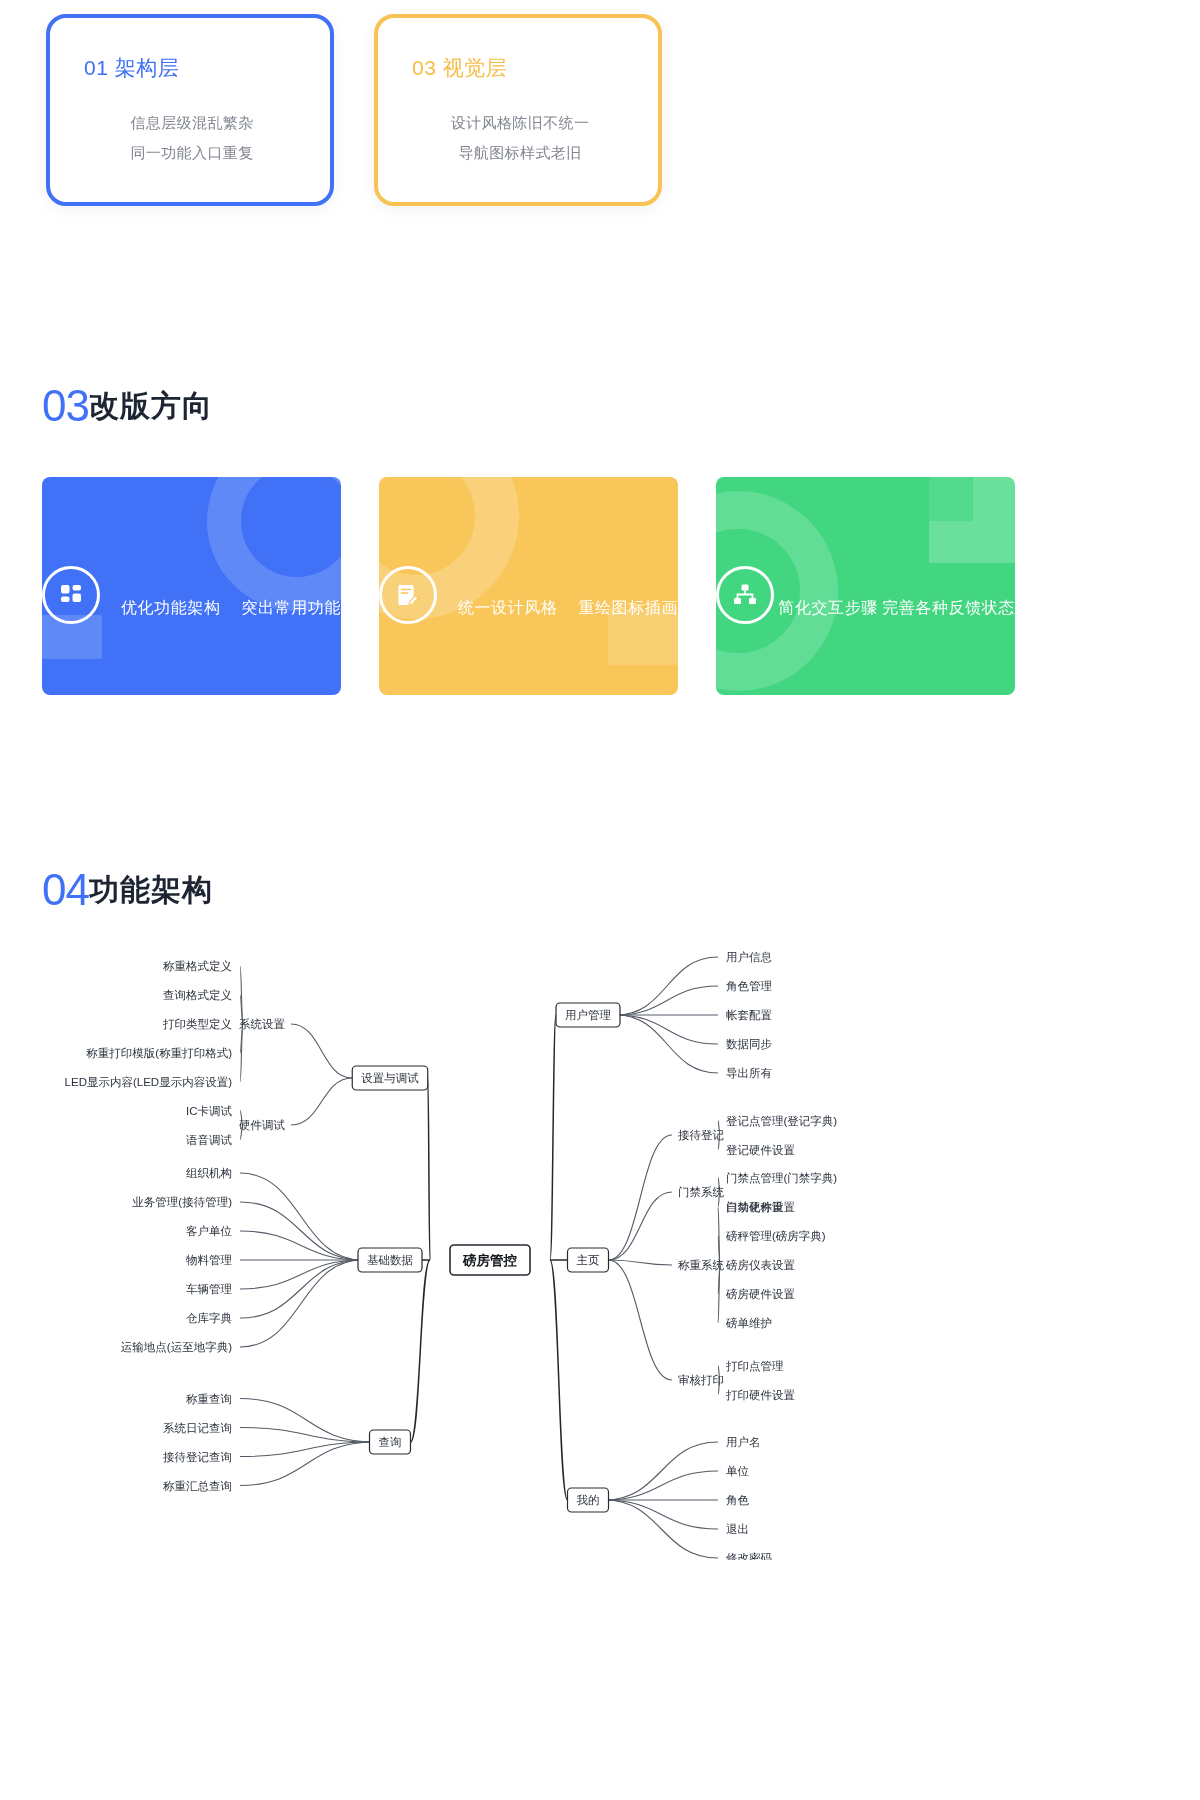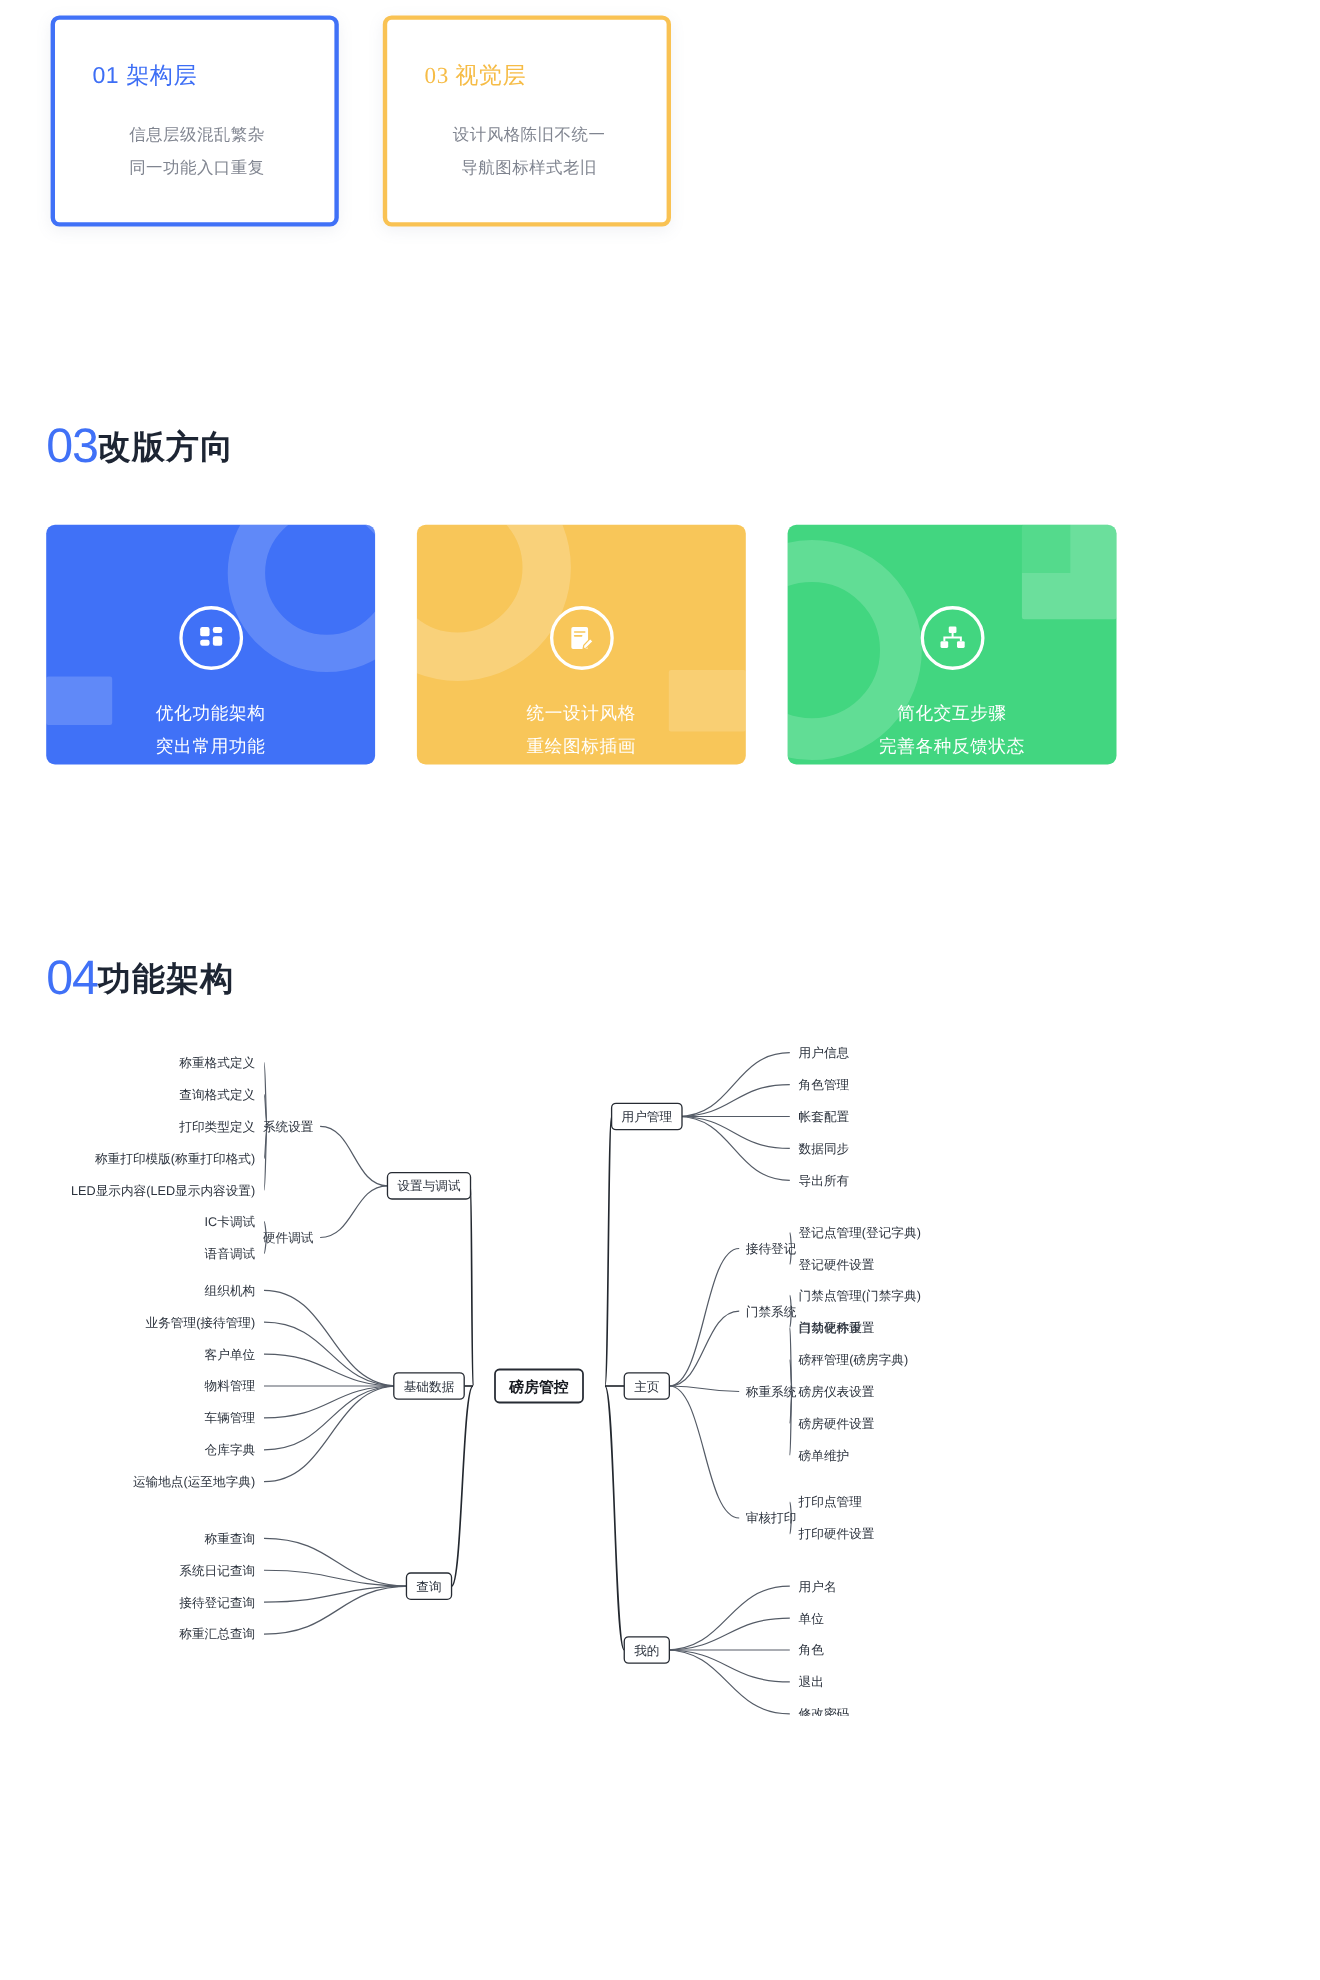--- a/index.html
+++ b/index.html
@@ -14,29 +14,29 @@
 
   
   .problem-row {
     position: absolute;
     left: 46px; top: 14px;
     width: 1108px; height: 192px;
     display: flex;
     gap: 40px;
   }
   .problem-card {
-    width: 262px; height: 192px;
+    width: 288px; height: 192px;
     background: #ffffff;
-    border-radius: 8px;
+    border-radius: 20px;
     border: 4px solid #4071f7;
     padding: 36px 30px 0 34px;
     box-shadow: 0 4px 14px rgba(120,130,160,.10);
   }
   .problem-card.green  { border-color: #3ed27f; }
-  .problem-card.yellow { border-color: #f9c253; font-family: Liberation Serif, serif; }
+  .problem-card.yellow { border-color: #f9c253; }
 
   .pc-title {
     font-size: 21px;
     font-weight: 500;
     color: #3d6ef5;
     letter-spacing: .5px;
     margin-bottom: 26px;
   }
   .problem-card.green  .pc-title { color: #35cf7c; }
   .problem-card.yellow .pc-title { color: #f6bc46; }
@@ -78,23 +78,23 @@
     display: flex;
     gap: 38px;
   }
   .dir-card {
     position: relative;
     width: 299px; height: 218px;
     border-radius: 8px;
     overflow: hidden;
     background: #4071f7;
     display: flex;
-    flex-direction: column;
+    flex-direction: row;
     align-items: center;
-    justify-content: flex-end;
+    justify-content: space-between;
     padding-top: 44px;
   }
   .dir-card.green  { background: #42d680; }
   .dir-card.yellow { background: #f8c659; }
 
   
   .deco { position: absolute; pointer-events: none; }
   .deco-ring {
     width: 180px; height: 180px;
     border-radius: 50%;

